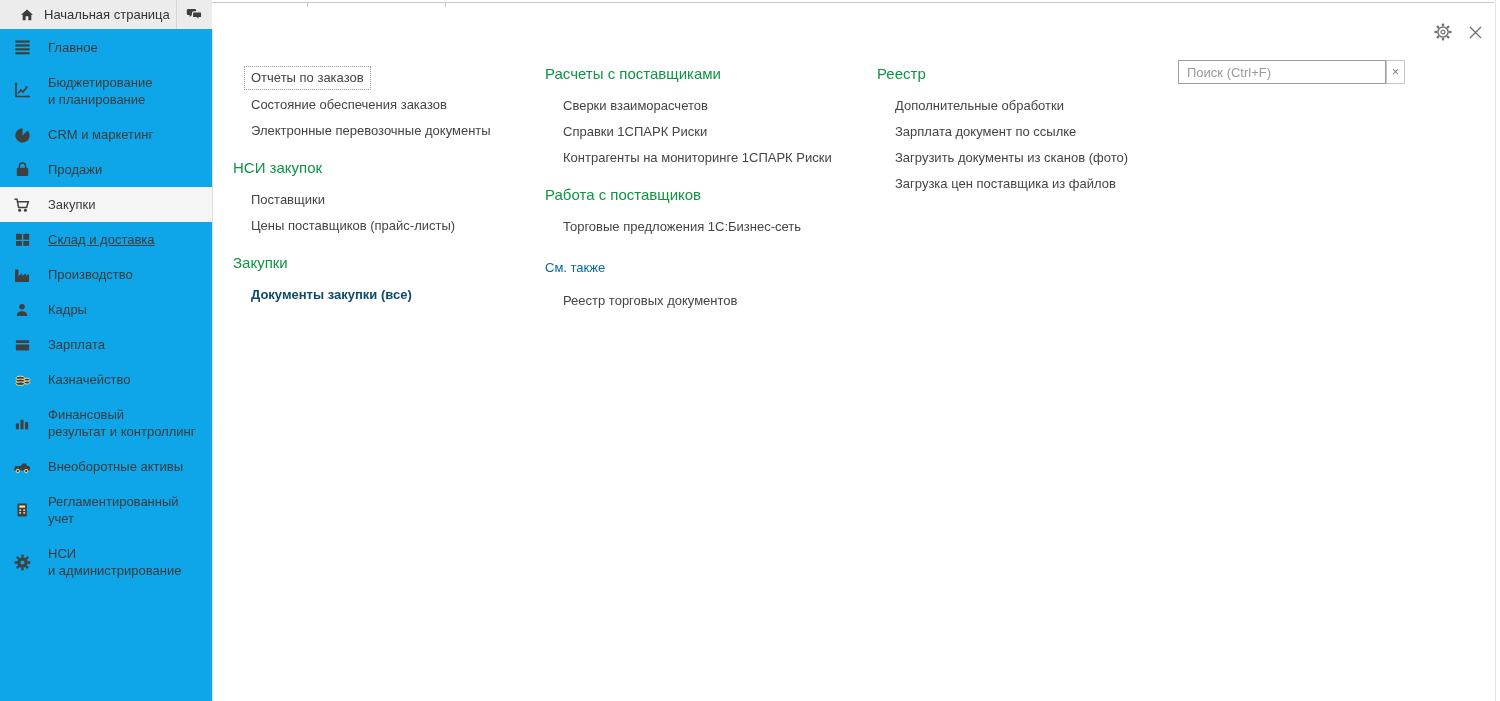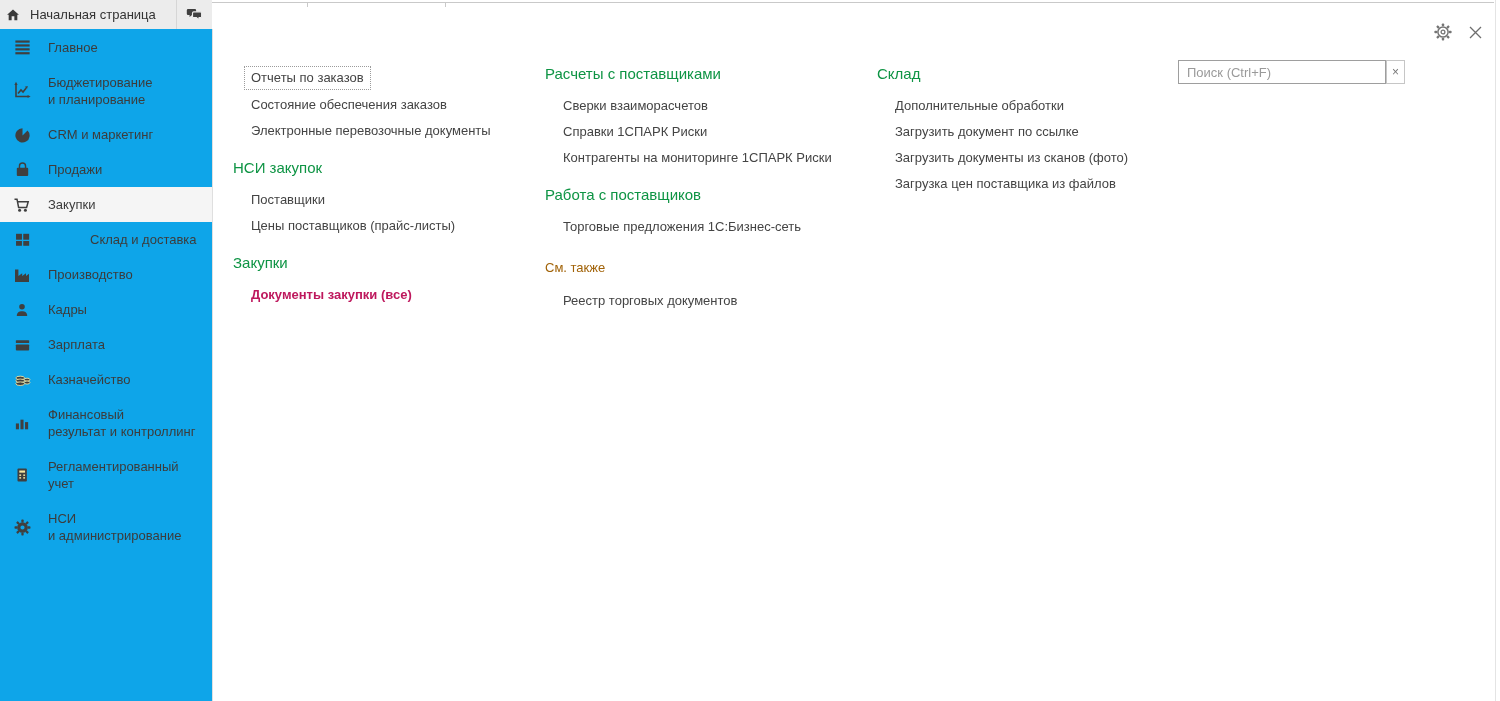--- a/index.html
+++ b/index.html
@@ -3,56 +3,56 @@
 <meta charset="utf-8">
 <style>
   html,body{margin:0;padding:0;}
   body{
     width:1500px;height:701px;position:relative;overflow:hidden;
     background:#FFFFFF;font-family:"Liberation Sans",sans-serif;color:#3C3C3C;
   }
   
   .tabstrip{position:absolute;top:0;left:0;width:212px;height:29px;background:#ECECEC;display:flex;}
   .tab-home{width:177px;box-sizing:border-box;display:flex;align-items:center;gap:9px;
-    padding-left:5px;border-right:1px solid #D6D6D6;font-size:13px;color:#333;cursor:pointer;}
+    padding-left:19px;border-right:1px solid #D6D6D6;font-size:13px;color:#333;cursor:pointer;}
   .chat-btn{flex:1;display:flex;align-items:center;justify-content:center;cursor:pointer;background:none;border:none;padding:0;}
   .tabs-hairline{position:absolute;top:2px;left:212px;width:1282px;height:0;border-top:1px solid #C9C9C9;}
   .tick{position:absolute;top:2px;width:1px;height:5px;background:#C9C9C9;}
   
   .sidebar{position:absolute;top:29px;left:0;bottom:0;width:212px;background:#0ea5e9;
     border-right:1px solid #DFDFDF;padding-top:1px;box-sizing:content-box;}
   .side-item{position:relative;display:flex;align-items:center;padding:0 8px 0 48px;
     font-size:13px;line-height:17px;cursor:pointer;}
   .side-item .lbl{white-space:pre-line;}
   .h1{height:35px;} .h2{height:52px;}
   .side-item .icn{position:absolute;left:12px;top:50%;margin-top:-10px;width:20px;height:20px;
     display:flex;align-items:center;justify-content:center;}
   .side-item.selected{background:#F5F5F5;}
-  .side-item.underlined .lbl{margin-left:42px;}
+  .side-item.underlined .lbl{text-decoration:underline;}
   
   .search-area{position:absolute;top:20px;left:1178px;height:24px;display:flex;margin-top:40px;}
   .search-input{width:208px;height:24px;box-sizing:border-box;border:1px solid #9E9E9E;
     padding:0 8px;font-size:13px;font-family:"Liberation Sans",sans-serif;color:#333;outline:none;}
   .search-input::placeholder{color:#9A9A9A;}
   .clear-btn{width:19px;height:24px;box-sizing:border-box;border:1px solid #C6C6C6;border-left:1px solid #C6C6C6;
     background:#FFFFFF;color:#777;font-size:12px;line-height:1;cursor:pointer;padding:0;}
   .icon-btn{position:absolute;top:19px;width:26px;height:26px;background:none;border:none;padding:0;
     display:flex;align-items:center;justify-content:center;cursor:pointer;}
   .gear-pos{left:1430px;} .close-pos{left:1462px;}
   .right-edge{position:absolute;top:0;bottom:0;left:1495px;width:1px;background:#E4E4E4;}
   
   .col{position:absolute;top:29px;padding-top:36px;}
   .col1{left:233px;width:300px;} .col2{left:545px;width:330px;} .col3{left:877px;width:330px;}
   .sec-header{font-size:15px;color:#0E9444;margin:16px 0 10px 0;font-weight:400;cursor:default;}
   .sec-header.first{margin-top:0;}
-  .sec-header.see-also{font-size:13px;color:#a16207;margin-top:21px;margin-bottom:12px;}
+  .sec-header.see-also{font-size:13px;color:#0369a1;margin-top:21px;margin-bottom:12px;}
   .link{height:26px;display:flex;align-items:center;padding-left:18px;font-size:13px;color:#444;cursor:pointer;}
   .ltxt{display:inline-block;}
   .ltxt.focused{border:1px dotted #9B9B9B;padding:3px 6px 4px 6px;margin-left:-7px;}
-  .ltxt.bold{font-weight:700;color:#be185d;}
+  .ltxt.bold{font-weight:700;color:#0c4a6e;}
   svg{display:block;}
 </style>
 </head>
 <body>
 
 <div class="tabstrip">
   <div class="tab-home">
     <span class="icn">
       <svg width="16" height="16" viewBox="0 0 20 20">
           <path fill="#3A3A3A" d="M10 3 L17.4 9.7 H15.4 V16.6 H11.7 V11.7 H8.3 V16.6 H4.6 V9.7 H2.6 Z"></path>
@@ -221,20 +221,30 @@
       <svg width="18" height="18" viewBox="0 0 20 20" fill="#3F3F3F">
         <rect x="3.2" y="10.5" width="3.4" height="6.5"></rect>
         <rect x="8.3" y="6.3" width="3.4" height="10.7"></rect>
         <rect x="13.4" y="9" width="3.4" height="8"></rect>
       </svg>
     </span>
     <span class="lbl">Финансовый
 результат и контроллинг</span>
   </div>
 
+  <div class="side-item h1">
+    <span class="icn">
+      <svg width="20" height="20" viewBox="0 0 20 20">
+        <path fill="#3F3F3F" d="M2 13.6 L2.8 10.2 C3 9.4 3.6 9 4.4 9 H8.6 L10.8 6.6 H14 L15.2 9 H16.6 C17.4 9 18 9.6 18 10.4 V13.6 Z"></path>
+        <circle cx="5.8" cy="14" r="1.7" fill="#3F3F3F" stroke="#F7E7A2" stroke-width="0.9"></circle>
+        <circle cx="14.2" cy="14" r="1.7" fill="#3F3F3F" stroke="#F7E7A2" stroke-width="0.9"></circle>
+      </svg>
+    </span>
+    <span class="lbl">Внеоборотные активы</span>
+  </div>
 
   <div class="side-item h2">
     <span class="icn">
       <svg width="18" height="18" viewBox="0 0 20 20">
         <rect x="5" y="2.8" width="10.4" height="14.4" rx="1" fill="#3F3F3F"></rect>
         <rect x="7" y="5" width="6.4" height="2.4" fill="#F7E7A2"></rect>
         <rect x="7" y="9.4" width="2" height="1.6" fill="#F7E7A2"></rect>
           <rect x="11.4" y="9.4" width="2" height="1.6" fill="#F7E7A2"></rect>
         <rect x="7" y="12.4" width="2" height="1.6" fill="#F7E7A2"></rect>
           <rect x="11.4" y="12.4" width="2" height="1.6" fill="#F7E7A2"></rect>
@@ -308,26 +318,26 @@
     <span class="ltxt">Торговые предложения 1С:Бизнес-сеть</span>
   </div>
 
   <div class="sec-header see-also">См. также</div>
   <div class="link">
     <span class="ltxt">Реестр торговых документов</span>
   </div>
 </div>
 
 <div class="col col3">
-  <div class="sec-header first">Склад</div>
+  <div class="sec-header first">Реестр</div>
   <div class="link">
     <span class="ltxt">Дополнительные обработки</span>
   </div>
   <div class="link">
-    <span class="ltxt">Загрузить документ по ссылке</span>
+    <span class="ltxt">Зарплата документ по ссылке</span>
   </div>
   <div class="link">
     <span class="ltxt">Загрузить документы из сканов (фото)</span>
   </div>
   <div class="link">
     <span class="ltxt">Загрузка цен поставщика из файлов</span>
   </div>
 </div>
 
 </body></html>

